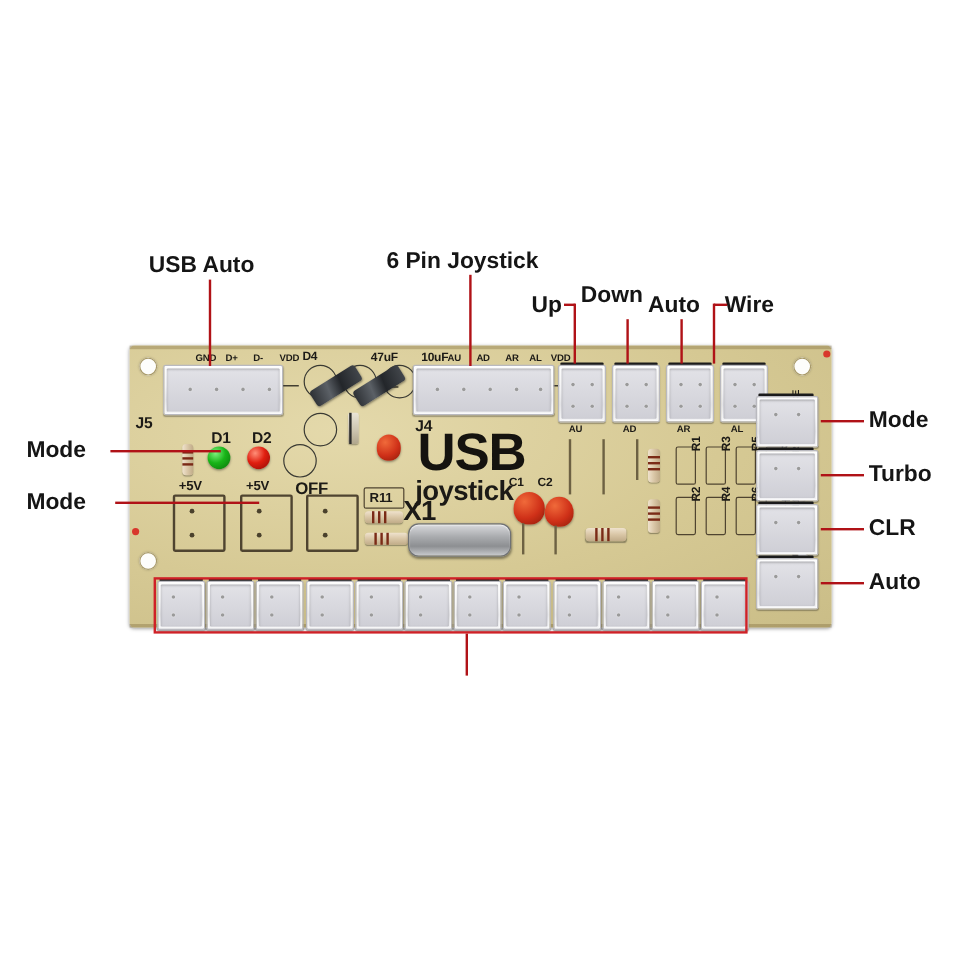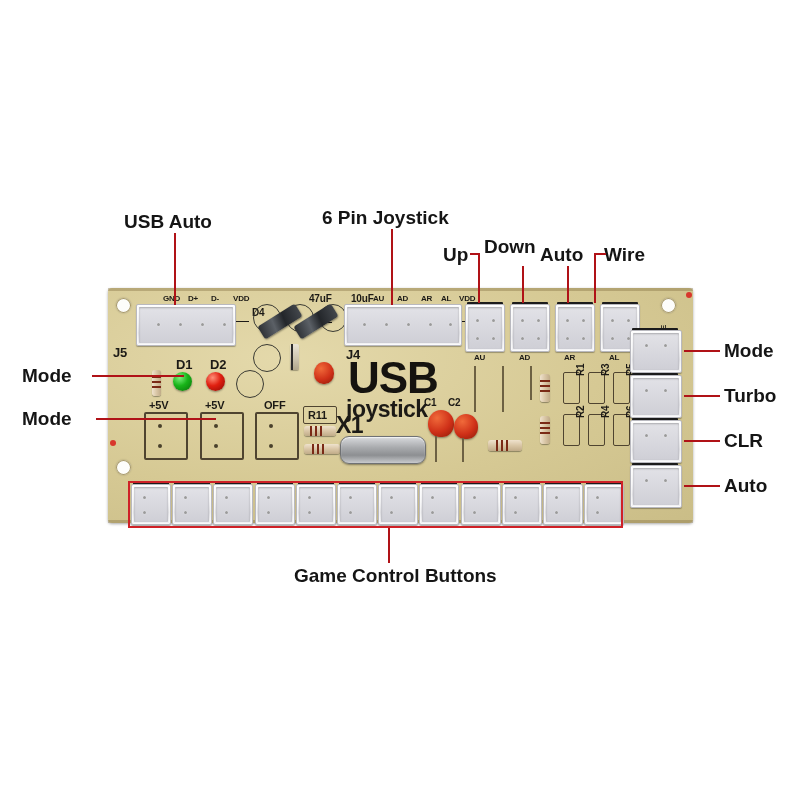--- a/index.html
+++ b/index.html
@@ -172,21 +172,21 @@
 
     <div class="conn" style="left:28px;top:16px;width:100px;height:42px;">
       <div class="cav"></div>
       <div class="pin" style="left:20px;top:18px;"></div>
       <div class="pin" style="left:42px;top:18px;"></div>
       <div class="pin" style="left:64px;top:18px;"></div>
       <div class="pin" style="left:86px;top:18px;"></div>
     </div>
     <div class="silk ref" style="left:5px;top:58px;">J5</div>
 
-    <div class="silk" style="left:144px;top:20px;font-size:10px;">D4</div>
+    <div class="silk" style="left:144px;top:5px;font-size:10px;">D4</div>
     <div class="silk u" style="left:176px;top:6px;font-size:10px;">47uF</div>
     <div class="silk u" style="left:218px;top:6px;font-size:10px;">10uF</div>
 
     <div class="ecap-circ" style="left:145px;top:16px;width:26px;height:26px;"></div>
     <div class="ecap-circ" style="left:178px;top:16px;width:26px;height:26px;"></div>
     <div class="ecap-circ" style="left:211px;top:16px;width:26px;height:26px;"></div>
     <div class="ecap-circ" style="left:145px;top:56px;width:26px;height:26px;"></div>
 
     <div class="ecap" style="left:150px;top:26px;width:44px;height:15px;"></div>
     <div class="ecap" style="left:186px;top:26px;width:44px;height:15px;"></div>
@@ -259,21 +259,21 @@
     <div class="ecap-circ" style="left:128px;top:82px;width:26px;height:26px;"></div>
 
     <div class="res v" style="left:44px;top:82px;width:9px;height:26px;">
       <div class="band" style="top:6px;"></div>
         <div class="band" style="top:11px;"></div>
         <div class="band" style="top:16px;"></div>
     </div>
 
     <div class="silk" style="left:41px;top:112px;font-size:11px;">+5V</div>
     <div class="silk" style="left:97px;top:112px;font-size:11px;">+5V</div>
-    <div class="silk" style="left:156px;top:112px;font-size:11px;">OFF</div>
+    <div class="silk" style="left:138px;top:112px;font-size:14px;">OFF</div>
 
     <div class="pad-box" style="left:36px;top:124px;width:44px;height:48px;border-width:2px;">
       <div class="vias" style="position:absolute;left:12px;top:10px;"></div>
       <div class="vias" style="position:absolute;left:12px;top:30px;"></div>
     </div>
     <div class="pad-box" style="left:92px;top:124px;width:44px;height:48px;border-width:2px;">
       <div class="vias" style="position:absolute;left:12px;top:10px;"></div>
       <div class="vias" style="position:absolute;left:12px;top:30px;"></div>
     </div>
     <div class="pad-box" style="left:147px;top:124px;width:44px;height:48px;border-width:2px;">
@@ -494,16 +494,15 @@
 
   <div class="callout" style="left:724px;top:476px;">Auto</div>
   <div class="lead h" style="left:684px;top:485px;width:36px;"></div>
 
   <div class="callout" style="left:22px;top:366px;">Mode</div>
   <div class="lead h" style="left:92px;top:375px;width:92px;"></div>
 
   <div class="callout" style="left:22px;top:409px;">Mode</div>
   <div class="lead h" style="left:96px;top:418px;width:120px;"></div>
 
-  <div class="callout" style="left:294px;top:566px;">Game Control Buttons</div>
   <div class="lead v" style="left:388px;top:528px;height:35px;"></div>
 
 </div>
 
 </body></html>

